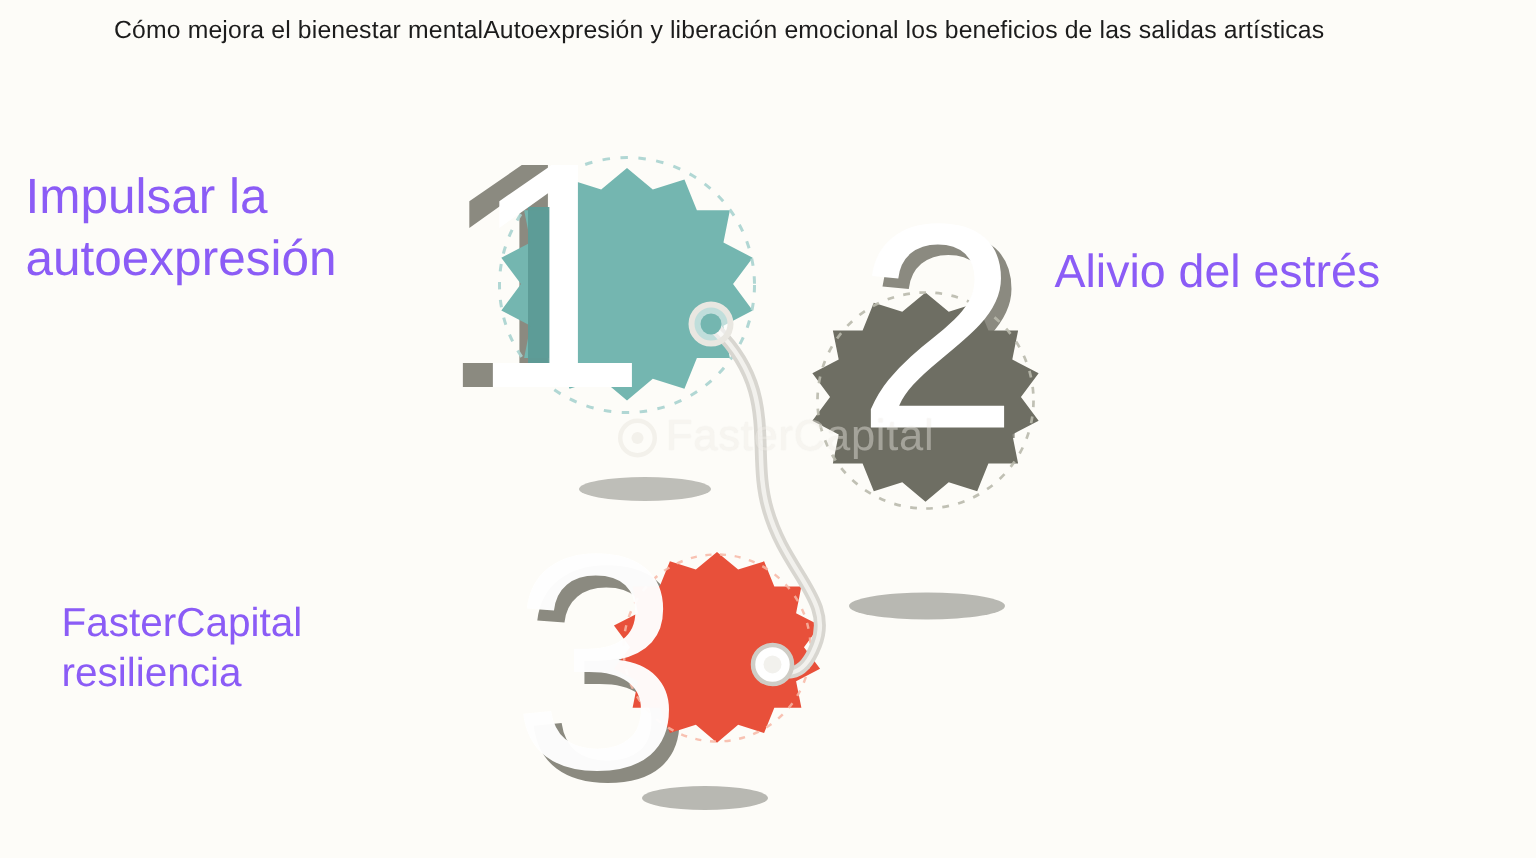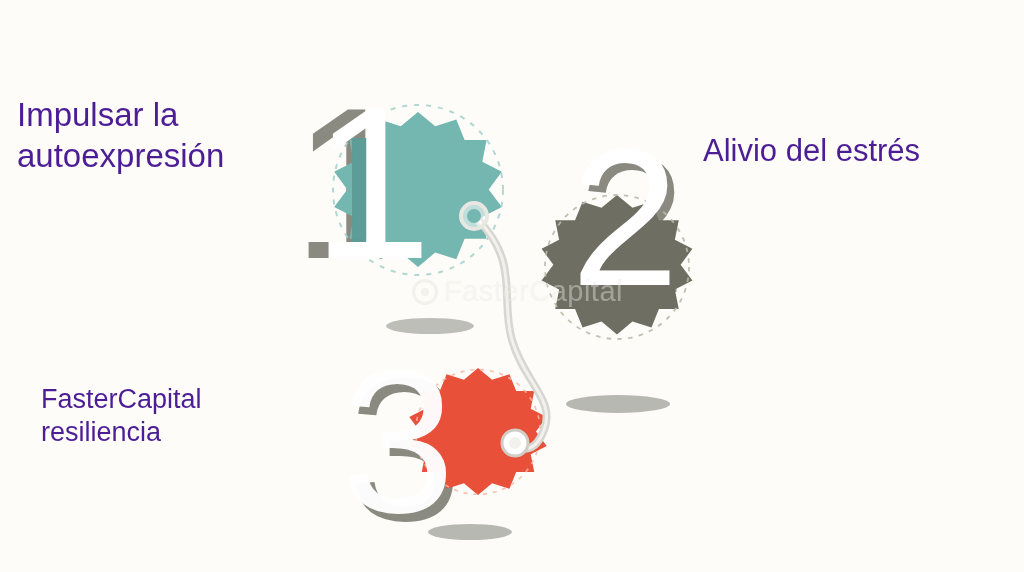--- a/index.html
+++ b/index.html
@@ -30,34 +30,35 @@
     width: 840px;
     font-size: 16.5px;
     line-height: 24px;
     color: #1c1c1c;
     letter-spacing: 0.1px;
   }
 
   
   .label {
     position: absolute;
-    color: #4c1d95;
+    color: #8b5cf6;
     font-weight: 400;
     line-height: 1.24;
     white-space: pre-line;
+    margin-top: 16px;
   }
   .label-topleft {
     left: 17px;
     top: 95px;
     font-size: 33px;
     width: 300px;
   }
   .label-right {
     left: 703px;
-    top: 132px;
+    top: 146px;
     font-size: 31px;
     width: 300px;
   }
   .label-bottomleft {
     left: 41px;
     top: 383px;
     font-size: 27px;
     width: 280px;
   }
 
@@ -105,20 +106,21 @@
     letter-spacing: 0.5px;
     font-weight: 400;
     text-shadow: 0 0 1px rgba(120,120,110,0.25);
   }
 </style>
 </head>
 <body>
 
 <div id="stage">
 
+  <div class="header">Cómo mejora el bienestar mentalAutoexpresión y liberación emocional los beneficios de las salidas artísticas</div>
 
   <svg id="graphic" viewBox="0 0 1024 572">
     <defs>
 
       <g id="star12">
         <path d="M 0,-100 L 17.2,-85.7 L 38.3,-92.4 L 46.6,-71.9 L 68.6,-71.9
                  L 64.3,-50.3 L 83.8,-40.2 L 70.7,-22.6 L 83.8,-5.0 L 64.3,5.1
                  L 68.6,26.7 L 46.6,26.7 L 38.3,47.2 L 17.2,40.5 L 0,55.0
                  L -17.2,40.5 L -38.3,47.2 L -46.6,26.7 L -68.6,26.7 L -64.3,5.1
                  L -83.8,-5.0 L -70.7,-22.6 L -83.8,-40.2 L -64.3,-50.3

